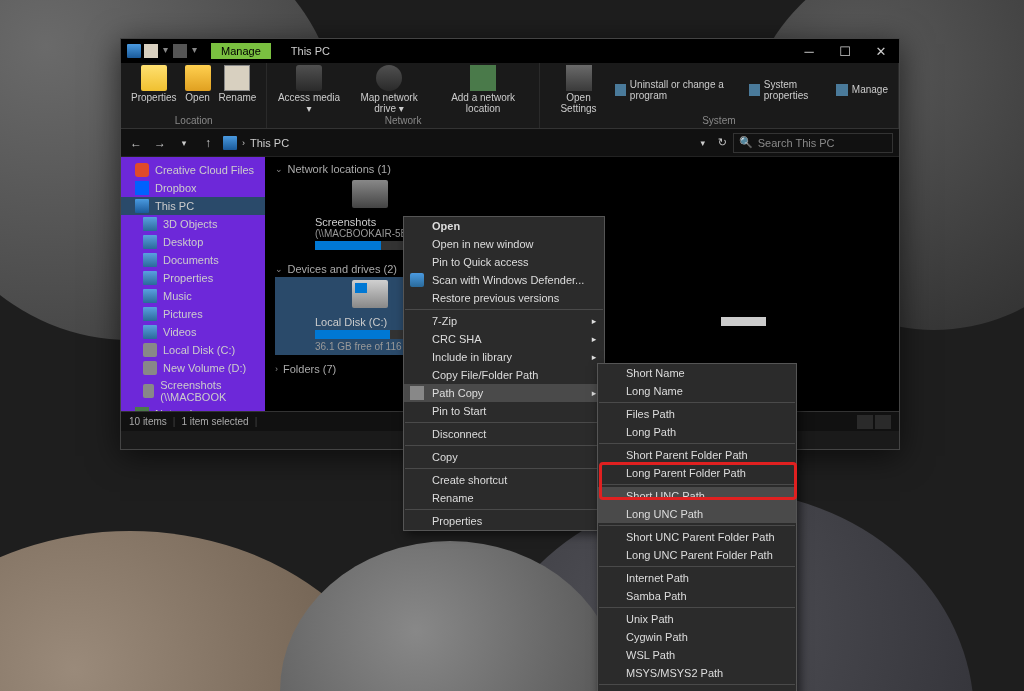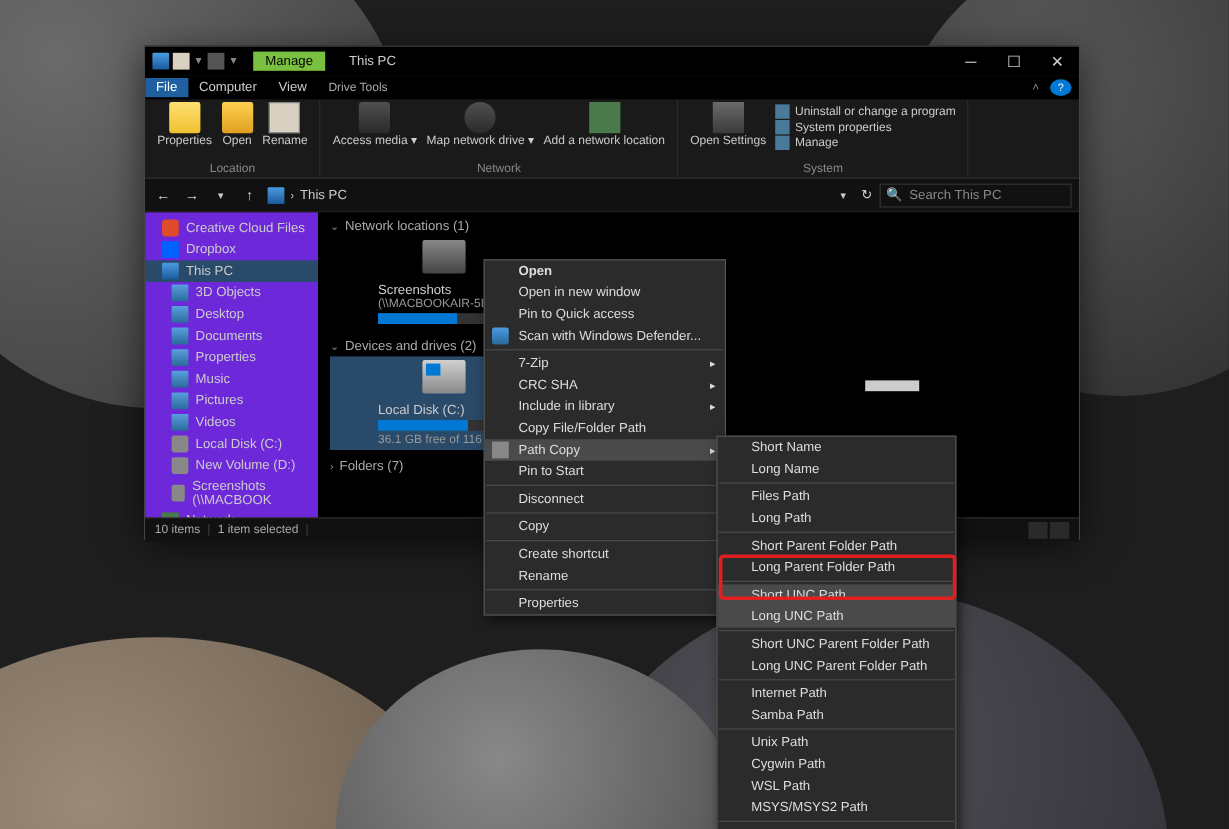--- a/index.html
+++ b/index.html
@@ -38,21 +38,21 @@
 .rib-icon { width:26px; height:26px; margin-bottom:1px; }
 .ic-props { background:linear-gradient(#ffe070,#f0c030); border-radius:2px; }
 .ic-open { background:linear-gradient(#ffd050,#e0a020); border-radius:2px; }
 .ic-rename { background:#d8d0c0; border:1px solid #888; }
 .ic-media { background:linear-gradient(#505050,#2a2a2a); border-radius:3px; }
 .ic-mapnet { background:linear-gradient(#505050,#2a2a2a); border-radius:50%; }
 .ic-addnet { background:#4a7a4a; }
 .ic-settings { background:linear-gradient(#6a6a6a,#3a3a3a); }
 .rib-lbl { font-size:10px; color:#ccc; text-align:center; line-height:11px; }
 .rib-grp-lbl { font-size:10px; color:#888; margin-top:auto; margin-bottom:2px; }
-.rib-sys { display:flex; flex-direction:column; gap:1px; padding:2px 4px; }
+.rib-sys { display:flex; flex-direction:row; gap:1px; padding:2px 4px; }
 .rib-sys-item { display:flex; align-items:center; gap:4px; font-size:10px; color:#ccc; }
 .rib-sys-ic { width:12px; height:12px; background:#4a7a9a; }
 
 .addr { height:28px; background:#111; display:flex; align-items:center; padding:0 6px; gap:6px; border-bottom:1px solid #222; }
 .addr .nav-btn { width:18px; height:18px; display:flex; align-items:center; justify-content:center; color:#ccc; font-size:12px; }
 .addr-bar { flex:1; height:20px; display:flex; align-items:center; font-size:11px; color:#ccc; gap:5px; }
 .addr-bar .ic { width:14px; height:14px; }
 .addr-refresh { color:#ccc; font-size:11px; }
 .search { width:160px; height:20px; background:#111; border:1px solid #333; display:flex; align-items:center; font-size:11px; color:#888; padding:0 5px; gap:5px; }
 
@@ -126,29 +126,20 @@
     </div>
     <span class="tab-manage">Manage</span>
     <span class="win-title">This PC</span>
     <div class="win-ctrl">
       <span>─</span>
       <span>☐</span>
       <span>✕</span>
     </div>
   </div>
 
-  <div class="menubar">
-    <span class="file">File</span>
-    <span>Computer</span>
-    <span>View</span>
-    <span class="drive-sub">Drive Tools</span>
-    <span style="flex:1"></span>
-    <span style="font-size:10px;color:#888;">˄</span>
-    <span class="help">?</span>
-  </div>
 
   <div class="ribbon">
     <div class="rib-grp">
       <div class="rib-items">
         <div class="rib-item">
             <div class="rib-icon ic-props"></div>
             <div class="rib-lbl">Properties</div>
           </div>
         <div class="rib-item">
             <div class="rib-icon ic-open"></div>
@@ -342,20 +333,23 @@
     <div class="cm-item">
       <span>Open in new window</span>
     </div>
     <div class="cm-item">
       <span>Pin to Quick access</span>
     </div>
     <div class="cm-item">
       <span class="cic cm-ic-shield"></span>
       <span>Scan with Windows Defender...</span>
     </div>
+    <div class="cm-item">
+      <span>Restore previous versions</span>
+    </div>
     <div class="cm-sep"></div>
     <div class="cm-item">
       <span>7-Zip</span>
       <span class="arrow">▸</span>
     </div>
     <div class="cm-item">
       <span>CRC SHA</span>
       <span class="arrow">▸</span>
     </div>
     <div class="cm-item">

